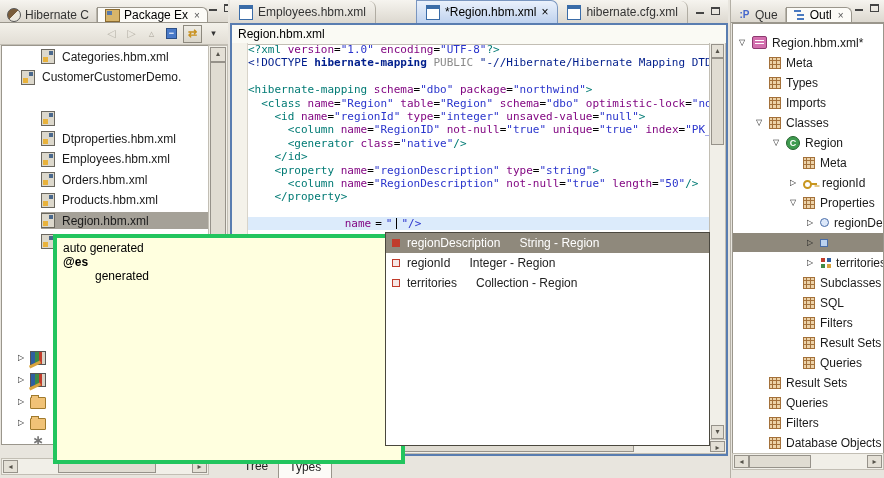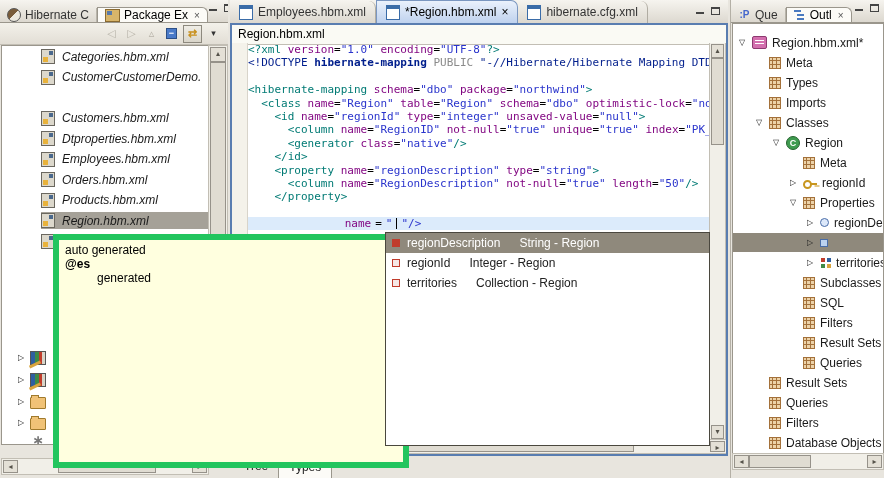--- a/index.html
+++ b/index.html
@@ -36,21 +36,21 @@
   .tool[data-name="collapse-all-icon"] .g{background:#4a7ac8;color:#fff;font:bold 9px/9px "Liberation Sans",sans-serif;
       padding:0 2px;border:1px solid #2c4f86;}
   .tool[data-name="link-with-editor-icon"]{border:1px solid #8d897e;background:linear-gradient(#efede6,#d9d5ca);}
   .tool[data-name="link-with-editor-icon"] .g{color:#c8901c;font-weight:bold;}
   .tool[data-name="view-menu-icon"] .g{color:#333;font-size:9px;}
   
   .treebg{position:absolute;background:#fff;border:1px solid #9a968c;}
   #left-treebg{top:45px;left:1px;width:207px;bottom:33px;border-right:none;overflow:hidden;}
   .trow{position:absolute;left:0;right:0;height:19px;display:flex;align-items:center;gap:4px;white-space:nowrap;}
   .trow .arr{width:10px;text-align:center;font-size:8px;color:#222;flex:none;}
-  .trow .lbl{padding:1px 3px;font-style:italic;}
+  .trow .lbl{padding:1px 3px;}
   .trow.sel .hl{background:#a5a198;flex:1;display:flex;align-items:center;gap:4px;height:17px;}
   .hl{display:flex;align-items:center;gap:4px;}
   
   .ic{display:inline-block;flex:none;position:relative;}
   .ic-hbm{width:12px;height:13px;background:#dcd8cc;border:1px solid #6a675f;}
   .ic-hbm::before{content:"";position:absolute;left:1px;bottom:1px;width:5px;height:5px;background:#e8b23c;}
   .ic-hbm::after{content:"";position:absolute;right:1px;top:1px;width:4px;height:4px;background:#4a688c;}
   .ic-library{width:14px;height:12px;background:linear-gradient(to right,#2f5fa0 0 4px,#3f8a46 4px 8px,#c03c2c 8px 11px,#d8d4c8 11px);border:1px solid #555;}
   .ic-library::after{content:"";position:absolute;left:-2px;bottom:-2px;width:12px;height:3px;background:#d9a43c;transform:rotate(-25deg);}
   .ic-folder{width:14px;height:10px;background:#f0c277;border:1px solid #a07a2c;border-radius:1px;margin-top:3px;}
@@ -89,21 +89,21 @@
   
   .sb{position:absolute;background:#f1efe8;border:1px solid #c2beb4;}
   .sb .sbarr{position:absolute;background:#e4e0d6;border:1px solid #96928a;color:#55524a;
        font-size:8px;line-height:12px;text-align:center;}
   .sb .thumb{position:absolute;background:#e0dcd2;border:1px solid #96928a;}
   
   .etabs{position:absolute;top:0;left:0;right:0;height:23px;display:flex;align-items:flex-end;
          background:linear-gradient(#f6f4ef,#dcd8cf);}
   .etab{height:22px;display:flex;align-items:center;gap:5px;padding:0 9px;border-right:1px solid #b0aca2;
         color:#333;white-space:nowrap;border-top-right-radius:7px;}
-  .etab.active{background:linear-gradient(#eaf1fc,#bfd2ee);border:1px solid #7a96c0;border-bottom:none;color:#000;}
+  .etab.active{background:linear-gradient(#eaf1fc,#bfd2ee);border:1px solid #7a96c0;border-bottom:none;color:#000;margin-left:40px;}
   #editor-frame{position:absolute;left:0;right:0;top:23px;bottom:22px;border:2px solid #597db0;background:#fff;}
   #editor-header{position:absolute;top:0;left:0;right:0;height:17px;background:#fafaf4;
         border-bottom:1px solid #c2beb4;padding:2px 0 0 6px;color:#000;}
   #ruler{position:absolute;top:18px;left:0;width:15px;bottom:14px;background:#f4f2ea;border-right:1px solid #d8d4ca;}
   #diff-marker{position:absolute;left:2px;width:11px;height:12px;background:#94afd7;border:1px solid #5b7bad;}
   #code{position:absolute;top:18px;left:16px;right:16px;bottom:14px;overflow:hidden;
         font-family:"DejaVu Sans Mono",monospace;font-size:11px;line-height:13.4px;white-space:pre;}
   .code-line{height:13.4px;}
   .code-line.hl{background:#dcebfb;}
   .tk-t{color:#007a74;margin-top:44px;} .tk-a{color:#7f007f;} .tk-v{color:#2a34cc;} .tk-p{color:#000;}
@@ -113,21 +113,21 @@
   .btab{padding:3px 10px 0 10px;color:#222;}
   .btab.active{background:#fcfbf7;border:1px solid #9a968c;border-bottom:none;border-radius:4px 4px 0 0;}
   
   #outline-treebg{top:23px;left:1px;right:1px;bottom:24px;overflow:hidden;}
   .orow{position:absolute;left:0;right:0;height:19px;display:flex;align-items:center;gap:5px;white-space:nowrap;}
   .orow .arr{width:10px;font-size:8px;color:#222;text-align:center;flex:none;}
   .orow.osel{background:#8f897c;}
   .orow.osel .lbl{color:#fff;}
   
   #tooltip{position:absolute;left:53px;top:234px;width:332px;height:216px;background:#ffffdf;
-           border:6px solid #22c55e;z-index:50;padding:3px 6px;color:#000;}
+           border:4px solid #22c55e;z-index:50;padding:3px 6px;color:#000;}
   #tooltip .tind{margin-left:32px;}
   #popup{position:absolute;left:385px;top:232px;width:323px;height:212px;background:#fff;
          border:1px solid #4a473e;z-index:60;}
   .pitem{height:20px;display:flex;align-items:center;gap:7px;padding:0 6px;color:#222;}
   .pitem.psel{background:#8f897c;color:#fff;}
   .pitem .ptype{margin-left:12px;}
   .sash{position:absolute;top:0;bottom:0;width:2px;background:#e8e5de;}
 </style>
 </head>
 <body>
@@ -170,30 +170,29 @@
         <span class="g">▾</span>
       </span>
     </div>
   <div class="treebg" id="left-treebg" data-name="package-explorer-tree">
       <div class="trow" data-name="file-item-categories-hbm-xml" style="top: 1px; padding-left: 39px;">
         <span class="hl">
           <span class="ic ic-hbm" data-name="hbm-file-icon"></span>
           <span class="lbl" data-name="file-label">Categories.hbm.xml</span>
         </span>
       </div>
-      <div class="trow" data-name="file-item-customercustomerdemo" style="top: 21.5px; padding-left: 39px;">
+      <div class="trow" data-name="file-item-customercustomerdemo" style="top: 21.5px; padding-left: 19px;">
         <span class="hl">
           <span class="ic ic-hbm" data-name="hbm-file-icon"></span>
           <span class="lbl" data-name="file-label">CustomerCustomerDemo.</span>
         </span>
       </div>
       <div class="trow" data-name="file-item-customers-hbm-xml" style="top: 62.5px; padding-left: 39px;">
         <span class="hl">
           <span class="ic ic-hbm" data-name="hbm-file-icon"></span>
-          <span class="lbl" data-name="file-label">Customers.hbm.xml</span>
         </span>
       </div>
       <div class="trow" data-name="file-item-dtproperties-hbm-xml" style="top: 83px; padding-left: 39px;">
         <span class="hl">
           <span class="ic ic-hbm" data-name="hbm-file-icon"></span>
           <span class="lbl" data-name="file-label">Dtproperties.hbm.xml</span>
         </span>
       </div>
       <div class="trow" data-name="file-item-employees-hbm-xml" style="top: 103.5px; padding-left: 39px;">
         <span class="hl">

